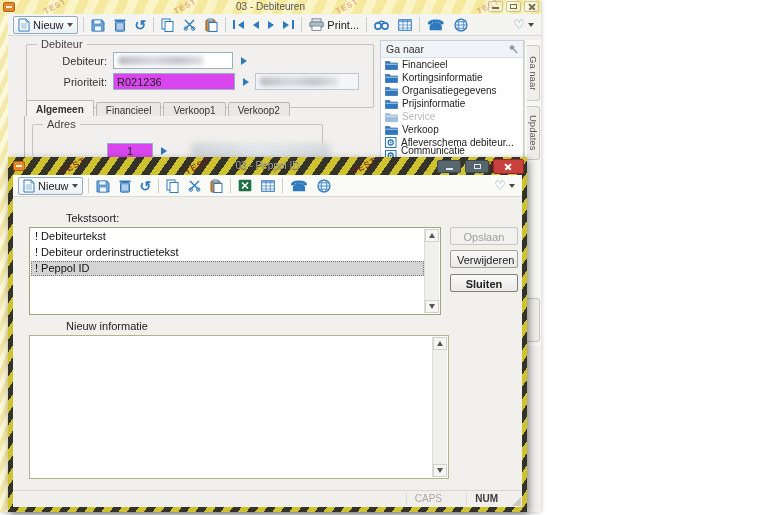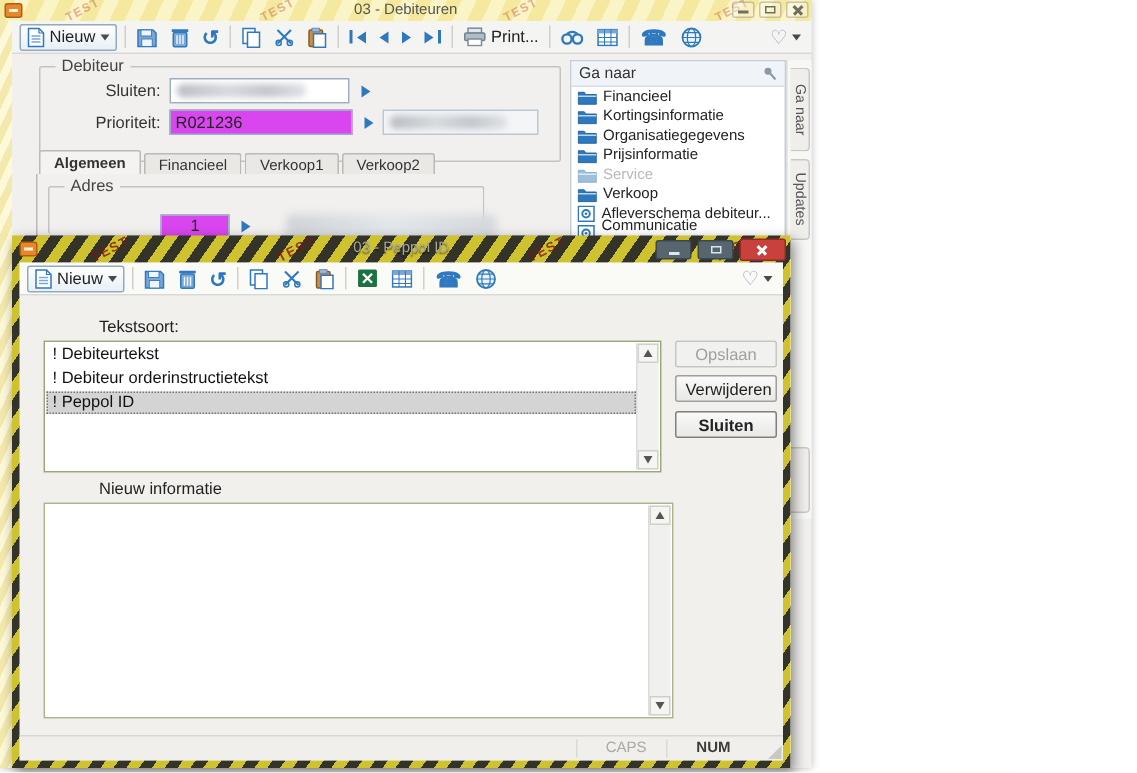--- a/index.html
+++ b/index.html
@@ -114,21 +114,21 @@
            border:1px solid #aab58c;box-sizing:border-box;}
   
   .pbtn{position:absolute;left:437px;width:68px;height:18px;font:11px "Liberation Sans",sans-serif;
         color:#222;background:linear-gradient(#fafafa,#e8e8e6);border:1px solid #9f9f9b;border-radius:2px;
         text-align:center;line-height:16px;box-sizing:border-box;}
   .pbtn.disabled{color:#9f9f9f;background:#f1f1ef;border-color:#c6c6c2;}
   .pbtn.def{font-weight:bold;border-color:#7f7f7b;}
   
   .statusbar{position:absolute;left:0;right:0;bottom:0;height:16px;background:#f0efec;
              border-top:1px solid #d6d6d2;font-size:10px;}
-  .scell{position:absolute;top:2px;height:12px;line-height:12px;padding:0 19px;border-left:1px solid #d9d9d5;text-align:center;}
+  .scell{position:absolute;top:2px;height:12px;line-height:12px;padding:0 8px;border-left:1px solid #d9d9d5;text-align:center;}
   .scell.caps{right:72px;color:#a9a9a6;}
   .scell.num{right:16px;color:#3c3c3a;font-weight:bold;}
   .grip{position:absolute;right:1px;bottom:1px;width:0;height:0;
         border-left:9px solid transparent;border-bottom:9px solid #c9c9c4;}
 </style>
 </head>
 <body>
 
 <div class="screen">
 
@@ -279,21 +279,21 @@
       <span class="spacer"></span>
       <button class="tbtn">
         <span class="ico glyph-heart">♡</span>
         <span class="caret"></span>
       </button>
     </div>
 
     <div class="grp" style="left:26px;top:44px;width:348px;height:64px;">
       <span class="legend">Debiteur</span>
       <div class="frow" style="left:4px;top:7px;">
-        <span class="flabel" style="width:76px;">Sluiten:</span>
+        <span class="flabel" style="width:76px;">Debiteur:</span>
         <span class="field" style="width:120px;">
             <span class="blurchip" style="width:86px;"></span>
           </span>
         <i class="tri-r goarrow"></i>
       </div>
       <div class="frow" style="left:4px;top:28px;">
         <span class="flabel" style="width:76px;">Prioriteit:</span>
         <input class="txt" style="width: 114px;" value="R021236">
         <i class="tri-r goarrow"></i>
         <span class="field dim" style="width:104px;margin-left:6px;">

